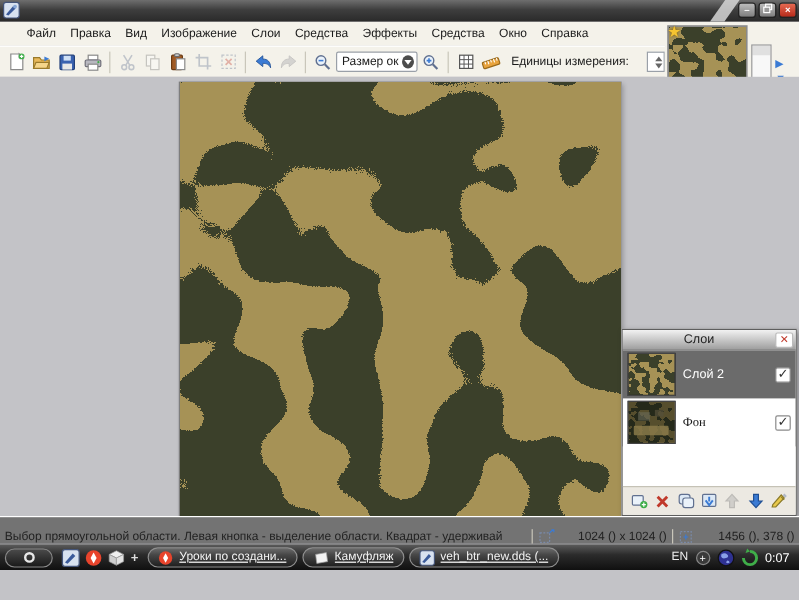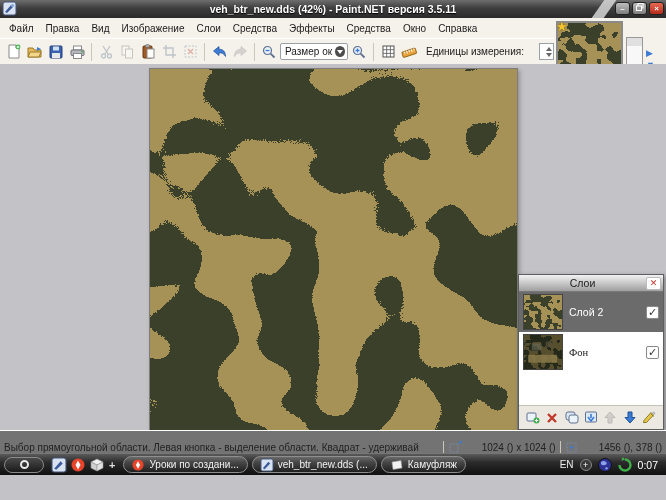--- a/index.html
+++ b/index.html
@@ -15,21 +15,21 @@
                 text-shadow:0 1px 1px #000; }
   .win-btns { position:absolute; right:2px; top:2px; display:flex; gap:2px; }
   .win-btn { width:15px; height:13px; border-radius:3px; border:1px solid #222;
              background:linear-gradient(#bdbdbd,#7e7e7e); color:#fff; font-size:8px; line-height:11px;
              text-align:center; font-weight:bold; }
   .win-btn.close { background:linear-gradient(#e86a52,#b52a1a); }
   .tb-slash { position:absolute; right:56px; top:0; width:12px; height:18px; background:#d6d6d6;
               transform:skewX(-35deg); opacity:.85; }
 
   
-  .menubar { height:20px; background:#f4f2ea; display:flex; align-items:center; padding:0 112px 0 3px; }
+  .menubar { height:20px; background:#f4f2ea; display:flex; align-items:center; padding:0 112px 0 16px; }
   .mi { padding:2px 6px; white-space:nowrap; font-size:10px; }
 
   
   .toolbar { background:#f4f2ea; display:flex; align-items:center; padding:0 112px 0 4px; gap:1px; }
   .toolbar1 { height:26px; border-top:1px solid #fff; }
   .toolbar2 { height:25px; border-top:1px solid #dedbce; border-bottom:1px solid #a8a8ac; }
   .tbtn { width:20px; height:20px; display:flex; align-items:center; justify-content:center;
           border-radius:2px; }
   .tbtn.disabled { opacity:.35; }
   .sep { width:1px; height:18px; background:#c9c6ba; margin:0 3px; }
@@ -103,21 +103,21 @@
   
   .taskbar { height:22px; background:linear-gradient(#5a5a5a,#2b2b2b 40%,#101010); border-top:1px solid #777;
              display:flex; align-items:center; padding:0 4px; gap:4px; color:#fff; }
   .start-btn { width:40px; height:16px; border-radius:8px; border:1px solid #8a8a8a;
                background:linear-gradient(#4a4a4a,#1a1a1a); display:flex; align-items:center;
                justify-content:center; }
   .start-orb { width:9px; height:9px; border:2px solid #e8e8e8; border-radius:50%; }
   .ql { display:flex; align-items:center; gap:5px; padding:0 4px; }
   .task-btn { height:17px; border:1px solid #8f8f8f; border-radius:9px; padding:0 8px;
               background:linear-gradient(rgba(255,255,255,.18),rgba(255,255,255,.04));
-              display:flex; align-items:center; gap:5px; max-width:132px; }
+              display:flex; align-items:center; gap:5px; max-width:132px;text-decoration:underline; }
   .task-btn .lbl { font-size:10px; color:#f2f2f2; white-space:nowrap; overflow:hidden;
                    text-overflow:ellipsis; }
   .tray { margin-left:auto; display:flex; align-items:center; gap:6px; }
   .tray .en { font-size:10px; color:#eee; }
   .tray-plus { width:12px; height:12px; border-radius:50%; background:#3a3a3a; border:1px solid #888;
                color:#fff; font-size:9px; line-height:10px; text-align:center; }
   .clock { font-size:10.5px; color:#fff; margin-right:4px; }
 
   svg { overflow:visible; }
 </style>
@@ -145,21 +145,20 @@
 </svg>
 
 <div class="screen">
 
   <div class="titlebar">
     <svg class="app-ico" viewBox="0 0 13 13">
       <rect width="13" height="13" rx="2" fill="#d8e2f0" stroke="#44557a" stroke-width="1"></rect>
       <path d="M2 10 L8 3 L10 5 L4 11 Z" fill="#3a5a9a"></path>
       <circle cx="9.5" cy="3.5" r="1.6" fill="#88a8d8"></circle>
     </svg>
-    <div class="title-text">veh_btr_new.dds (42%) - Paint.NET версия 3.5.11</div>
     <div class="tb-slash"></div>
     <div class="win-btns">
       <div class="win-btn">–</div>
       <div class="win-btn">
         <svg width="8" height="8" viewBox="0 0 8 8">
             <rect x="2" y="0.5" width="5" height="4.5" fill="none" stroke="#fff"></rect>
             <rect x="0.5" y="3" width="5" height="4.5" fill="#9a9a9a" stroke="#fff"></rect>
           </svg>
       </div>
       <div class="win-btn close">×</div>
@@ -428,33 +427,33 @@
       </svg>
       <span style="color:#ddd;font-size:11px;font-weight:bold;">+</span>
     </div>
     <div class="task-btn">
       <svg width="12" height="12" viewBox="0 0 14 14">
         <circle cx="7" cy="7" r="6.5" fill="#e8442c"></circle>
           <path d="M7 2.5 L9.5 7 L7 11.5 L4.5 7 Z" fill="#fff"></path>
       </svg>
       <span class="lbl">Уроки по создани...</span>
     </div>
+    <div class="task-btn" style="max-width:150px;">
+      <svg width="13" height="10" viewBox="0 0 13 10">
+        <path d="M2 2 L11 0.5 L12 8 L3 9.5 Z" fill="#f2f2f2" stroke="#9a9a9a" stroke-width="0.6"></path>
+      </svg>
+      <span class="lbl">Камуфляж</span>
+    </div>
     <div class="task-btn">
       <svg width="12" height="12" viewBox="0 0 13 13">
         <rect width="13" height="13" rx="2" fill="#d8e2f0" stroke="#44557a"></rect>
           <path d="M2 10 L8 3 L10 5 L4 11 Z" fill="#3a5a9a"></path>
       </svg>
       <span class="lbl">veh_btr_new.dds (...</span>
     </div>
-    <div class="task-btn" style="max-width:150px;">
-      <svg width="13" height="10" viewBox="0 0 13 10">
-        <path d="M2 2 L11 0.5 L12 8 L3 9.5 Z" fill="#f2f2f2" stroke="#9a9a9a" stroke-width="0.6"></path>
-      </svg>
-      <span class="lbl">Камуфляж</span>
-    </div>
     <div class="tray">
       <span class="en">EN</span>
       <span class="tray-plus">+</span>
       <svg width="14" height="14" viewBox="0 0 14 14">
         <circle cx="7" cy="7" r="6.5" fill="#2e3192" stroke="#111"></circle>
         <path d="M3 4 q3 -2 5 0 q2 2 -1 3 q-3 1 -4 -1 z" fill="#8aa0e8"></path>
         <path d="M8 9 q2 0 2 2 q-2 1 -3 -0.5 z" fill="#8aa0e8"></path>
       </svg>
       <svg width="14" height="14" viewBox="0 0 14 14">
         <path d="M7 1.5 A5.5 5.5 0 1 1 1.5 7" fill="none" stroke="#3fae49" stroke-width="2.4"></path>

